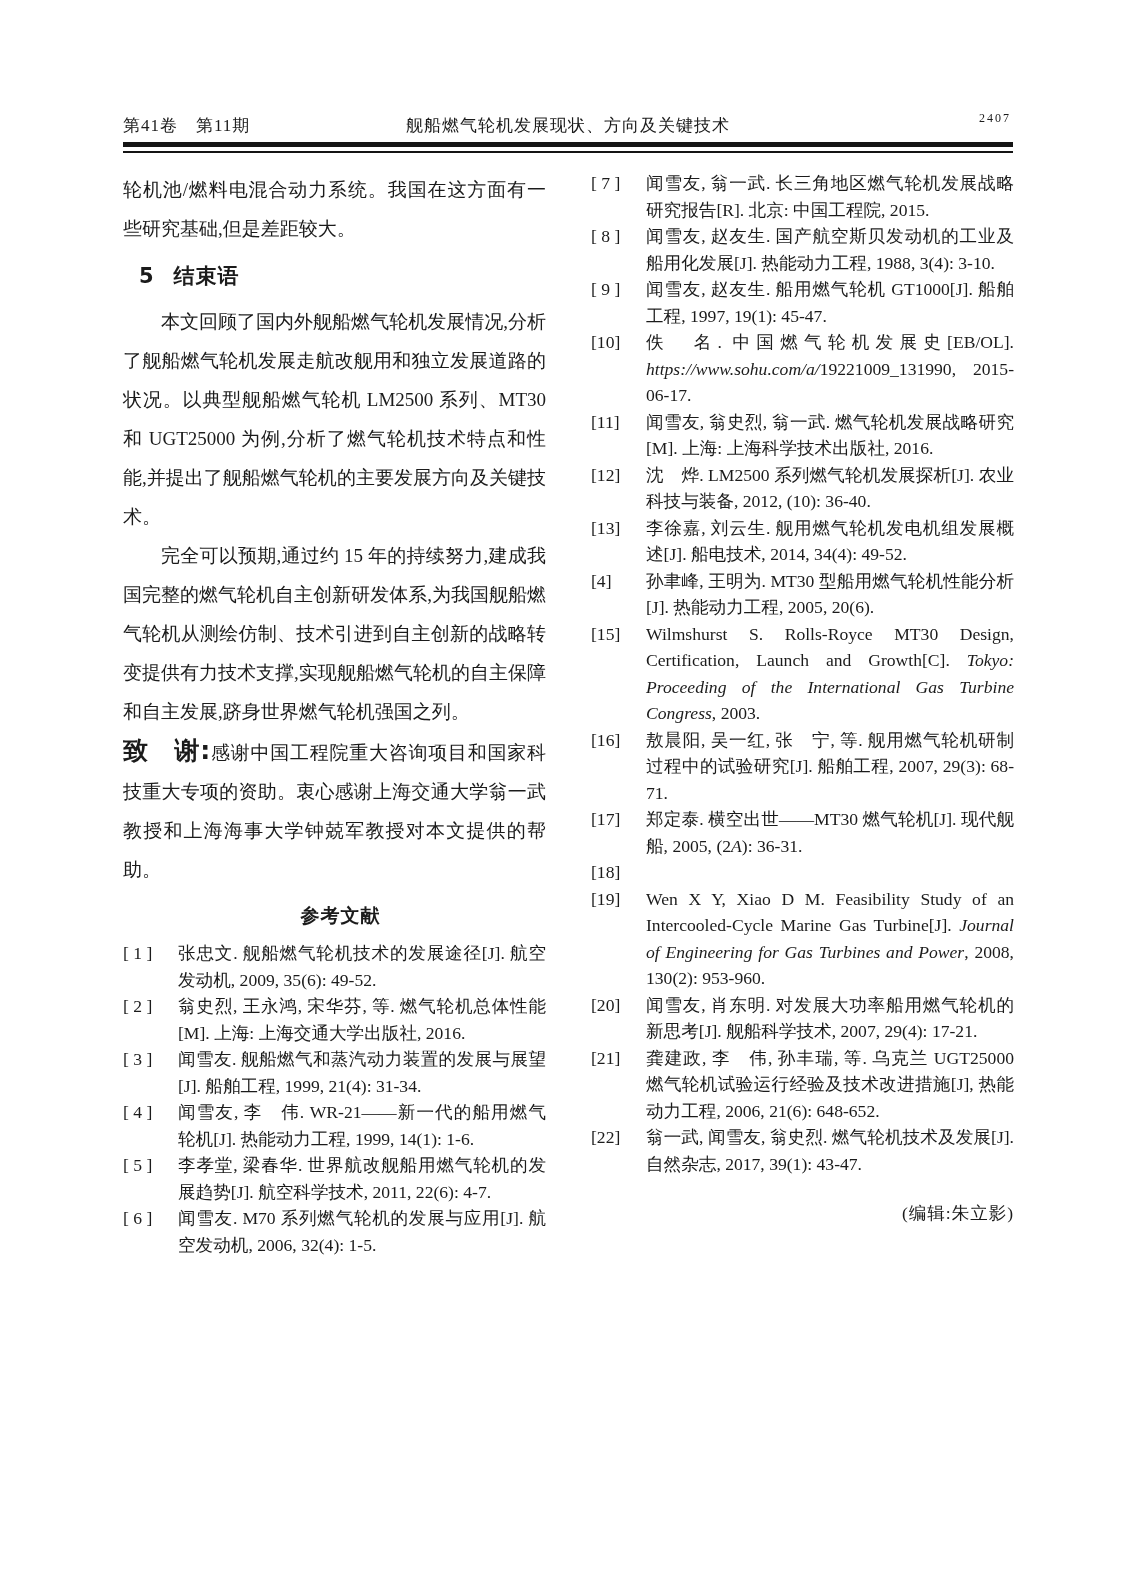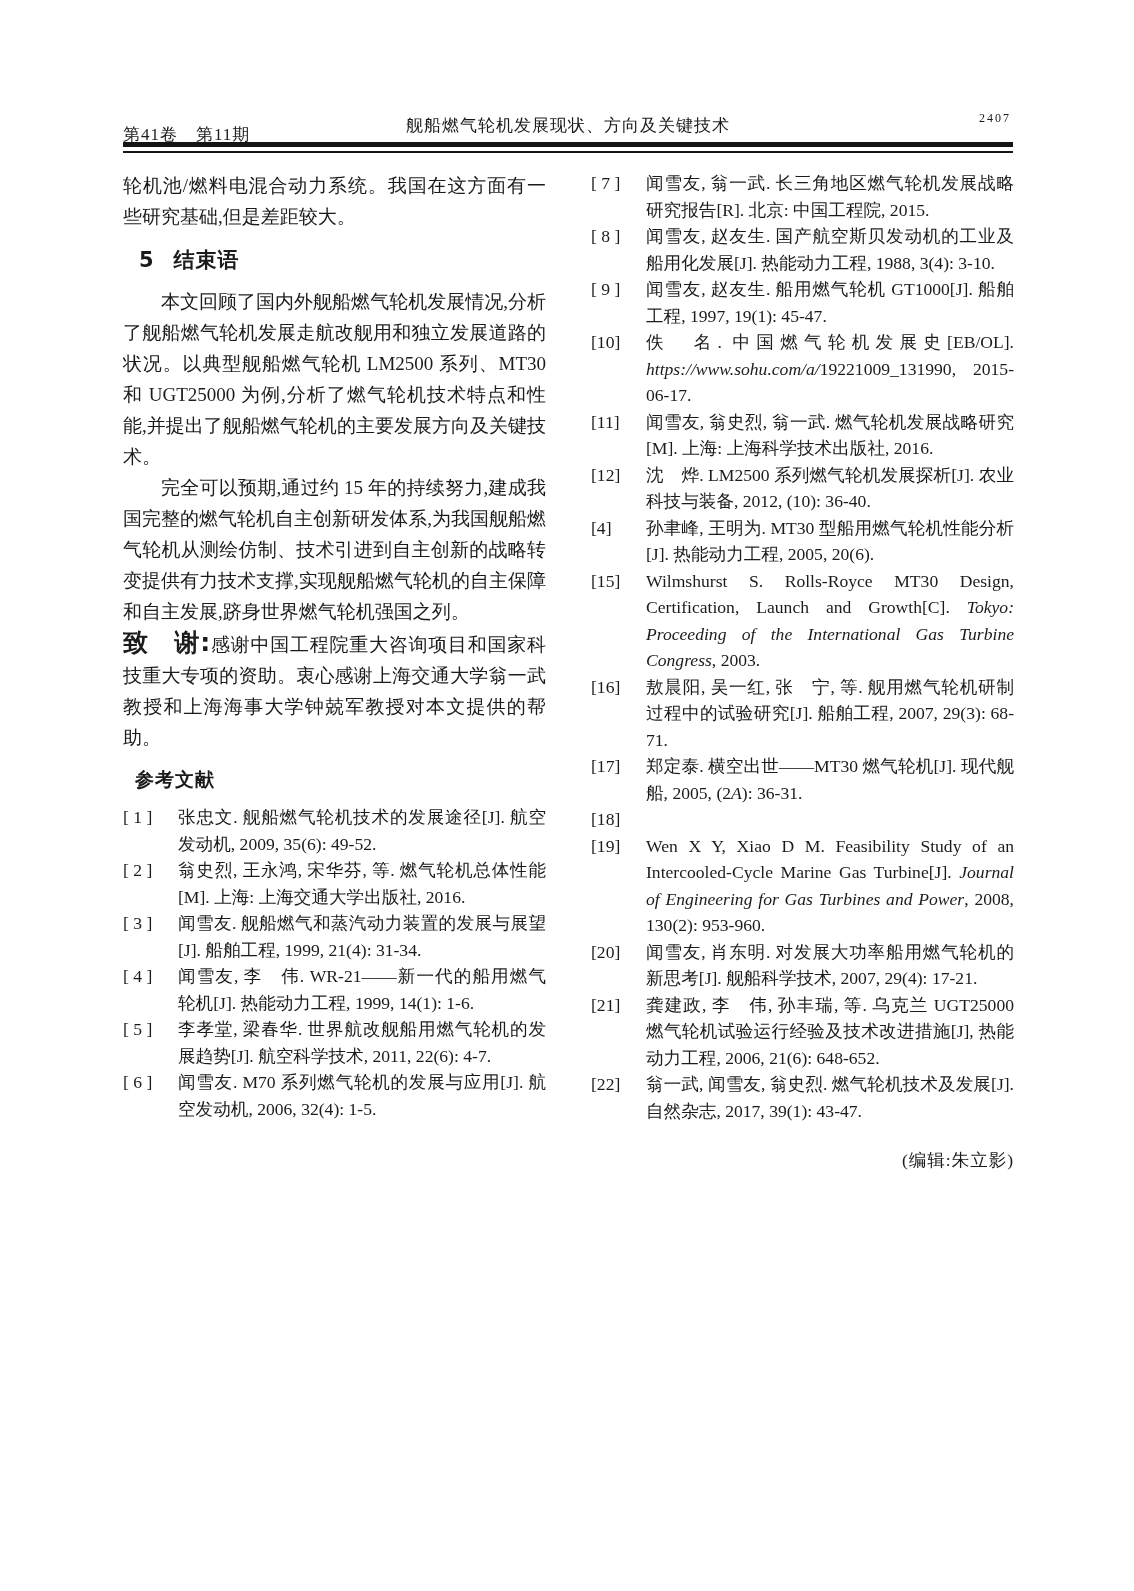--- a/index.html
+++ b/index.html
@@ -13,37 +13,37 @@
     font-family: "Liberation Serif", "DejaVu Serif", serif;
     overflow: hidden;
   }
   
   .running-head {
     position: absolute;
     top: 112px; left: 123px; right: 121px;
     height: 26px;
     font-size: 17px;
   }
-  .volume-issue { position: absolute; left: 0; top: 11px; letter-spacing: 1px; }
+  .volume-issue { position: absolute; left: 0; top: 2px; letter-spacing: 1px; }
   .running-title { position: absolute; left: 0; right: 0; top: 2px; text-align: center; letter-spacing: 1px; }
   .page-number { position: absolute; right: 2px; top: -1px; font-size: 12px; letter-spacing: 2px; }
   .head-rules { position: absolute; left: 123px; right: 121px; top: 142px; }
   .rule-thick { height: 5px; background: #141414; }
   .rule-thin  { height: 2px; background: #141414; margin-top: 4px; }
 
   
   .col { position: absolute; top: 170px; width: 423px; }
   .col-left  { left: 123px; }
   .col-right { left: 591px; }
 
   
   .body-par {
     margin: 0;
     font-size: 19px;
-    line-height: 31px;
+    line-height: 39px;
     text-align: justify;
     text-justify: inter-ideograph;
   }
   .indent { text-indent: 2em; }
   .section-heading {
     margin: 14px 0 12px 16px;
     font-family: "DejaVu Sans", "Liberation Sans", sans-serif;
     font-weight: 700;
     font-size: 21px;
     letter-spacing: 1px;
@@ -53,20 +53,21 @@
     font-family: "DejaVu Sans", "Liberation Sans", sans-serif;
     font-weight: 700;
     font-size: 25px;
   }
   .refs-heading {
     margin: 14px 0 11px 12px;
     font-family: "DejaVu Sans", "Liberation Sans", sans-serif;
     font-weight: 700;
     font-size: 19px;
     letter-spacing: 1px;
+    text-align: center;
   }
 
   
   .ref-item {
     display: flex;
     font-size: 17.6px;
     line-height: 26.5px;
   }
   .ref-num {
     flex: 0 0 46px;
@@ -165,20 +166,24 @@
         </div>
         <div class="ref-item">
           <span class="ref-num">[11]</span>
           <span class="ref-text"><span>闻雪友, 翁史烈, 翁一武. 燃气轮机发展战略研究[M]. 上海: 上海科学技术出版社, 2016.</span></span>
         </div>
         <div class="ref-item">
           <span class="ref-num">[12]</span>
           <span class="ref-text"><span>沈　烨. LM2500 系列燃气轮机发展探析[J]. 农业科技与装备, 2012, (10): 36-40.</span></span>
         </div>
         <div class="ref-item">
+          <span class="ref-num">[13]</span>
+          <span class="ref-text"><span>李徐嘉, 刘云生. 舰用燃气轮机发电机组发展概述[J]. 船电技术, 2014, 34(4): 49-52.</span></span>
+        </div>
+        <div class="ref-item">
           <span class="ref-num">[4]</span>
           <span class="ref-text"><span>孙聿峰, 王明为. MT30 型船用燃气轮机性能分析[J]. 热能动力工程, 2005, 20(6).</span></span>
         </div>
         <div class="ref-item">
           <span class="ref-num">[15]</span>
           <span class="ref-text"><span>Wilmshurst S. Rolls-Royce MT30 Design, Certification, Launch and Growth[C]. </span><span class="italic">Tokyo: Proceeding of the International Gas Turbine Congress</span><span>, 2003.</span></span>
         </div>
         <div class="ref-item">
           <span class="ref-num">[16]</span>
           <span class="ref-text"><span>敖晨阳, 吴一红, 张　宁, 等. 舰用燃气轮机研制过程中的试验研究[J]. 船舶工程, 2007, 29(3): 68-71.</span></span>

